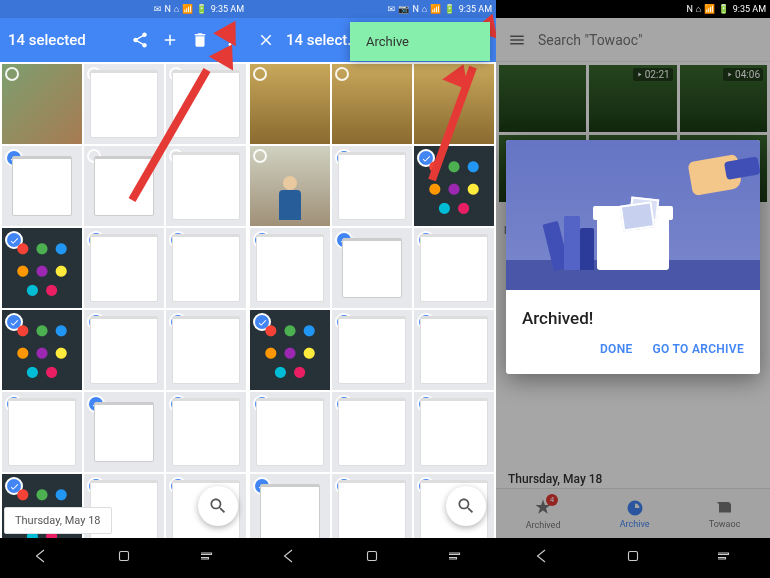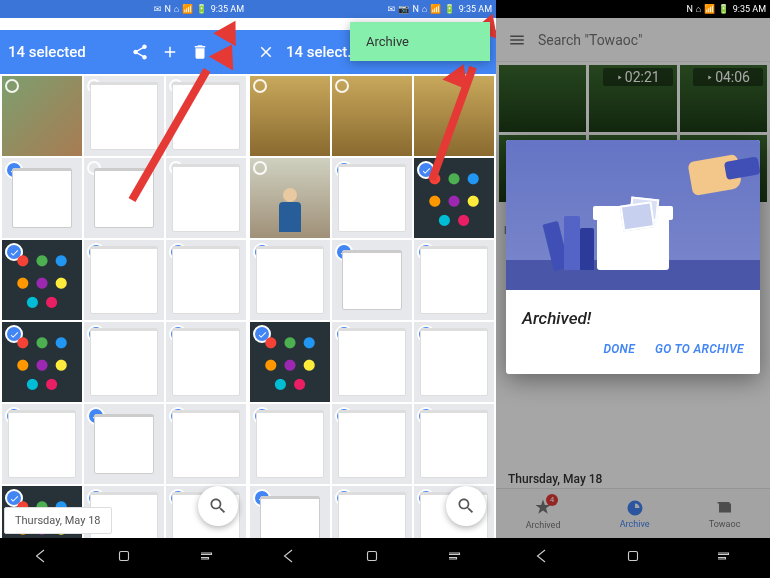--- a/index.html
+++ b/index.html
@@ -6,21 +6,21 @@
   body { font-family: Roboto, Arial, sans-serif; background: #333; width: 770px; height: 578px; overflow: hidden; display: flex; }
   .screen { position: relative; height: 578px; overflow: hidden; background: #fff; }
   .screen1 { width: 248px; }
   .screen2 { width: 248px; }
   .screen3 { width: 274px; }
 
   .statusbar { height: 18px; background: #3a75d7; color: #fff; font-size: 9px; display: flex; justify-content: flex-end; align-items: center; padding: 0 4px; }
   .statusbar.dark { background: #000; color: #fff; }
   .status-icons { display: flex; gap: 3px; align-items: center; }
 
-  .appbar { height: 44px; background: #4285F4; color: #fff; display: flex; align-items: center; padding: 0 8px; gap: 10px; margin-top: 12px; }
+  .appbar { height: 44px; background: #4285F4; color: #fff; display: flex; align-items: center; padding: 0 8px; gap: 10px; }
   .appbar .title { font-size: 15px; font-weight: 500; flex: 1; }
   .iconbtn { width: 20px; height: 20px; display: flex; align-items: center; justify-content: center; cursor: pointer; }
   .iconbtn svg { width: 18px; height: 18px; fill: #fff; }
 
   .searchbar { height: 44px; background: #fff; display: flex; align-items: center; padding: 0 12px; gap: 12px; color: #777; font-size: 14px; border-bottom: 1px solid #eee; }
 
   .grid { display: grid; grid-template-columns: repeat(3, 1fr); gap: 2px; padding: 2px; background: #fff; }
   .thumb { position: relative; aspect-ratio: 1/1; background: #e6e8eb; overflow: hidden; }
   .thumb.photo { background: linear-gradient(135deg,#7d9f6f,#a87b52); }
   .thumb.beer { background: linear-gradient(#c8a85b,#8a6a2f); }
@@ -53,42 +53,42 @@
 
   .date-footer { position:absolute; bottom:44px; left:4px; background:#fff; padding:6px 10px; font-size:11px; color:#555; border:1px solid #ddd; border-radius:2px; z-index:40;}
   .zoom-fab { position:absolute; bottom:52px; right:10px; width:40px; height:40px; border-radius:50%; background:#fff; box-shadow:0 2px 6px rgba(0,0,0,.3); display:flex; align-items:center; justify-content:center; z-index:41;}
   .zoom-fab svg { width:20px; height:20px; fill:#555; }
 
   .navbar { position:absolute; bottom:0; left:0; right:0; height:40px; background:#000; display:flex; justify-content:space-around; align-items:center;}
   .navbar svg { width:18px; height:18px; stroke:#ccc; fill:none; stroke-width:1.5;}
 
   .menu-popup { position:absolute; top:22px; right:6px; background:#86efac; box-shadow:0 2px 10px rgba(0,0,0,.3); padding:12px 16px; font-size:13px; color:#333; z-index:60; width:140px;}
 
-  .dialog { position:absolute; left:10px; right:10px; top:140px; background:#fff; border-radius:3px; box-shadow:0 6px 24px rgba(0,0,0,.4); z-index:70; overflow:hidden;font-style:italic;}
+  .dialog { position:absolute; left:10px; right:10px; top:140px; background:#fff; border-radius:3px; box-shadow:0 6px 24px rgba(0,0,0,.4); z-index:70; overflow:hidden;}
   .dialog-illus { height:150px; background: linear-gradient(#6574c4,#7b88cc); position:relative; overflow:hidden;}
   .dialog-illus::before { content:''; position:absolute; bottom:0; left:0; right:0; height:30px; background:#4a56a8;}
   .box { position:absolute; width:72px; height:52px; background:#fff; bottom:20px; left:50%; transform:translateX(-50%); border-radius:3px;}
   .box::before { content:''; position:absolute; top:-12px; left:-4px; right:-4px; height:14px; background:#fff; border-radius:2px;}
   .book { position:absolute; bottom:20px; width:16px; border-radius:2px 2px 0 0;}
   .b1 { height:48px; background:#3f4fb5; left:42px; transform:rotate(-14deg);}
   .b2 { height:54px; background:#5363c6; left:58px;}
   .b3 { height:42px; background:#2c3a99; left:74px; width:14px;}
   .photos-in { position:absolute; top:-20px; left:50%; width:28px; height:22px; background:#d9dff4; border:2px solid #fff; transform:translateX(-10%) rotate(6deg);}
   .photos-in::after{ content:''; position:absolute; left:-10px; top:4px; width:28px; height:22px; background:#c7d0ee; border:2px solid #fff; transform:rotate(-14deg);}
   .hand { position:absolute; top:18px; right:20px; width:50px; height:34px; background:#f3c68a; border-radius:6px 6px 10px 6px; transform:rotate(-10deg);}
   .hand::after { content:''; position:absolute; right:-20px; top:6px; width:34px; height:18px; background:#3f4fb5; border-radius:4px;}
   .dialog-body { padding:18px 16px 8px;}
   .dialog-title { font-size:17px; font-weight:500; color:#222; margin-bottom:10px;}
   .dialog-text { font-size:12px; color:#777; line-height:1.45; margin-bottom:18px;}
   .dialog-actions { display:flex; justify-content:flex-end; gap:20px; padding:4px 0 10px;}
   .dialog-actions span { color:#4285F4; font-size:12px; font-weight:600; letter-spacing:.3px; cursor:pointer;text-align:right;}
 
   .s3-grid { position:absolute; top:62px; left:0; right:0; display:grid; grid-template-columns:repeat(3,1fr); gap:3px; padding:3px;}
   .s3-grid .thumb { aspect-ratio: 1.3/1;}
-  .duration { position:absolute; top:3px; right:4px; font-size:14px; color:#fff; background:rgba(0,0,0,.4); padding:1px 13px; border-radius:2px; display:flex; align-items:center; gap:2px;}
+  .duration { position:absolute; top:3px; right:4px; font-size:10px; color:#fff; background:rgba(0,0,0,.4); padding:1px 3px; border-radius:2px; display:flex; align-items:center; gap:2px;}
   .duration svg { width:7px; height:7px; fill:#fff;}
   .s3-date { position:absolute; bottom:92px; left:12px; font-size:12px; font-weight:500; color:#333;}
   .bottomnav { position:absolute; bottom:40px; left:0; right:0; height:50px; background:#fafafa; border-top:1px solid #e4e4e4; display:flex; justify-content:space-around; align-items:center;}
   .nav-item { display:flex; flex-direction:column; align-items:center; gap:2px; font-size:9px; color:#777;}
   .nav-item.active { color:#4285F4;}
   .nav-item svg { width:18px; height:18px; fill:currentColor;}
   .badge { position:absolute; top:-4px; right:-6px; background:#e53935; color:#fff; font-size:8px; width:12px; height:12px; border-radius:50%; display:flex; align-items:center; justify-content:center;}
   .overlay-dim { position:absolute; inset:0; top:18px; bottom:40px; background:rgba(0,0,0,.35); z-index:65;}
   .s3-section-label { position:absolute; top:225px; left:8px; font-size:10px; color:#888; font-weight:500;}
 </style>

